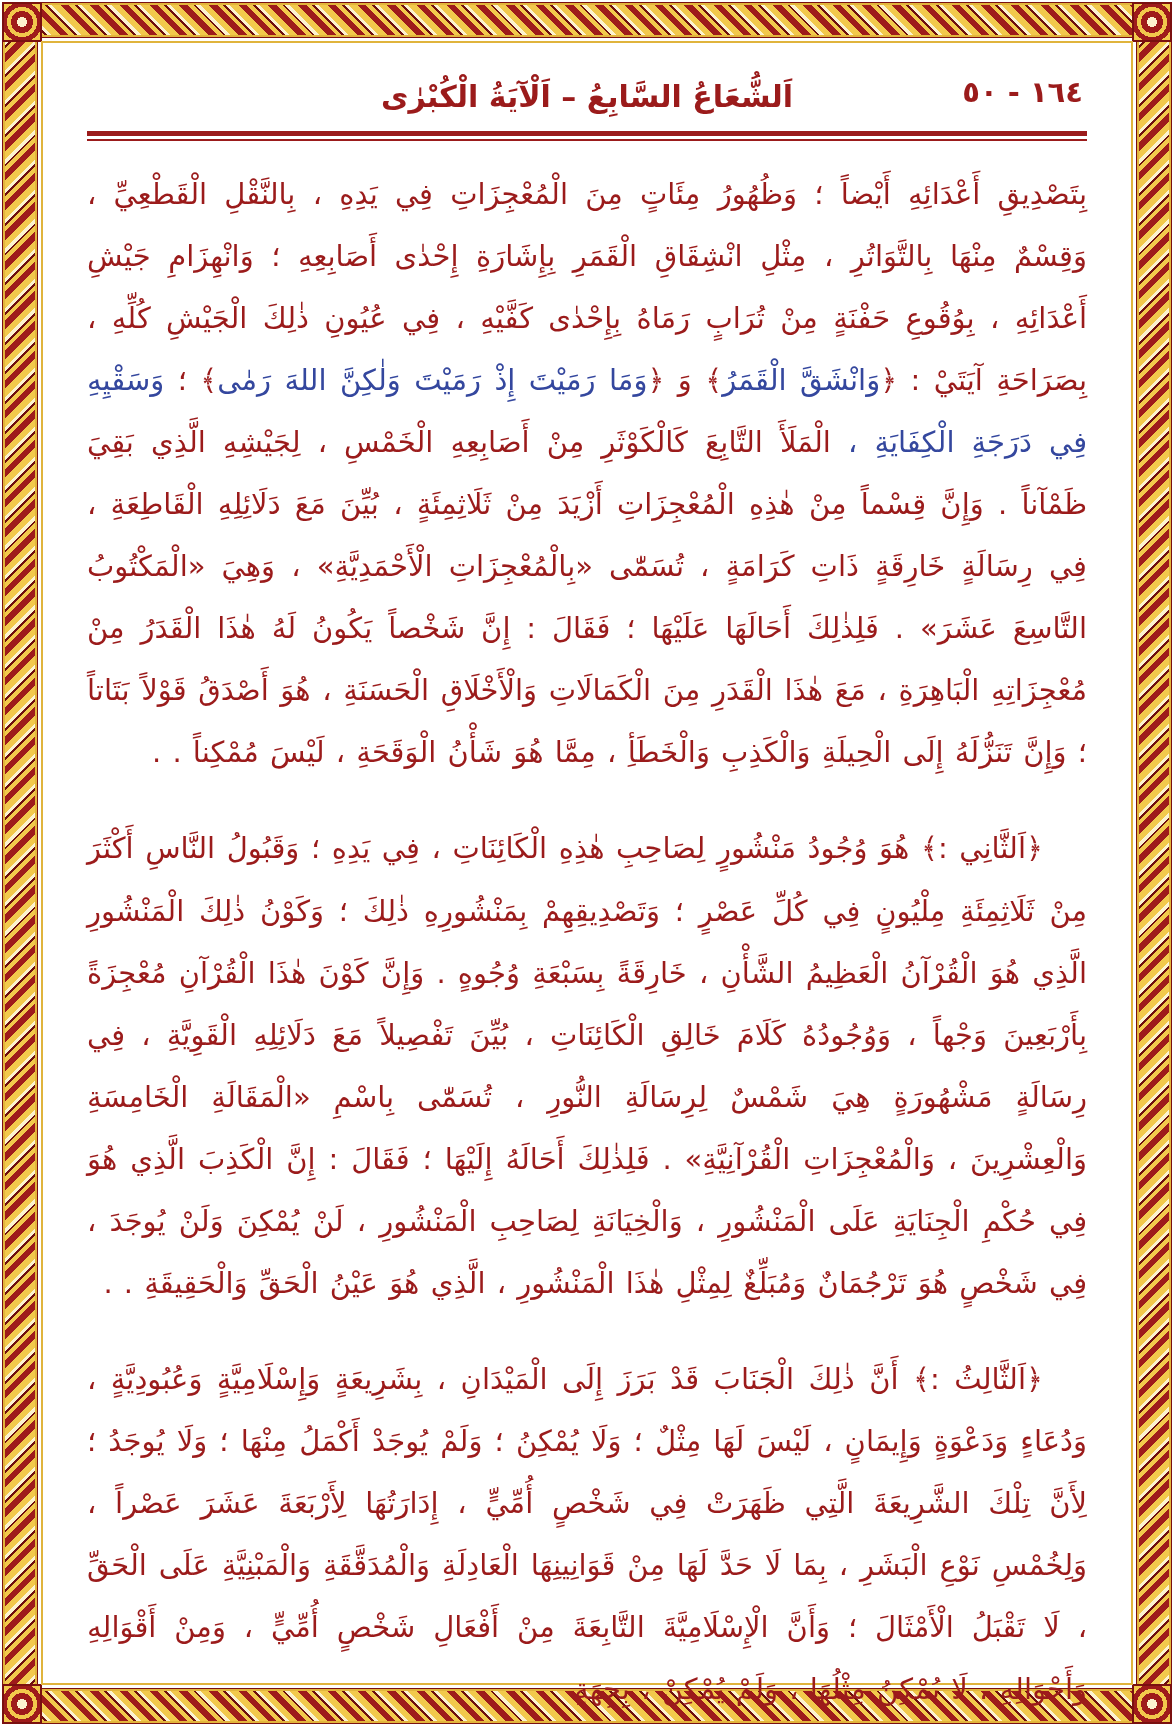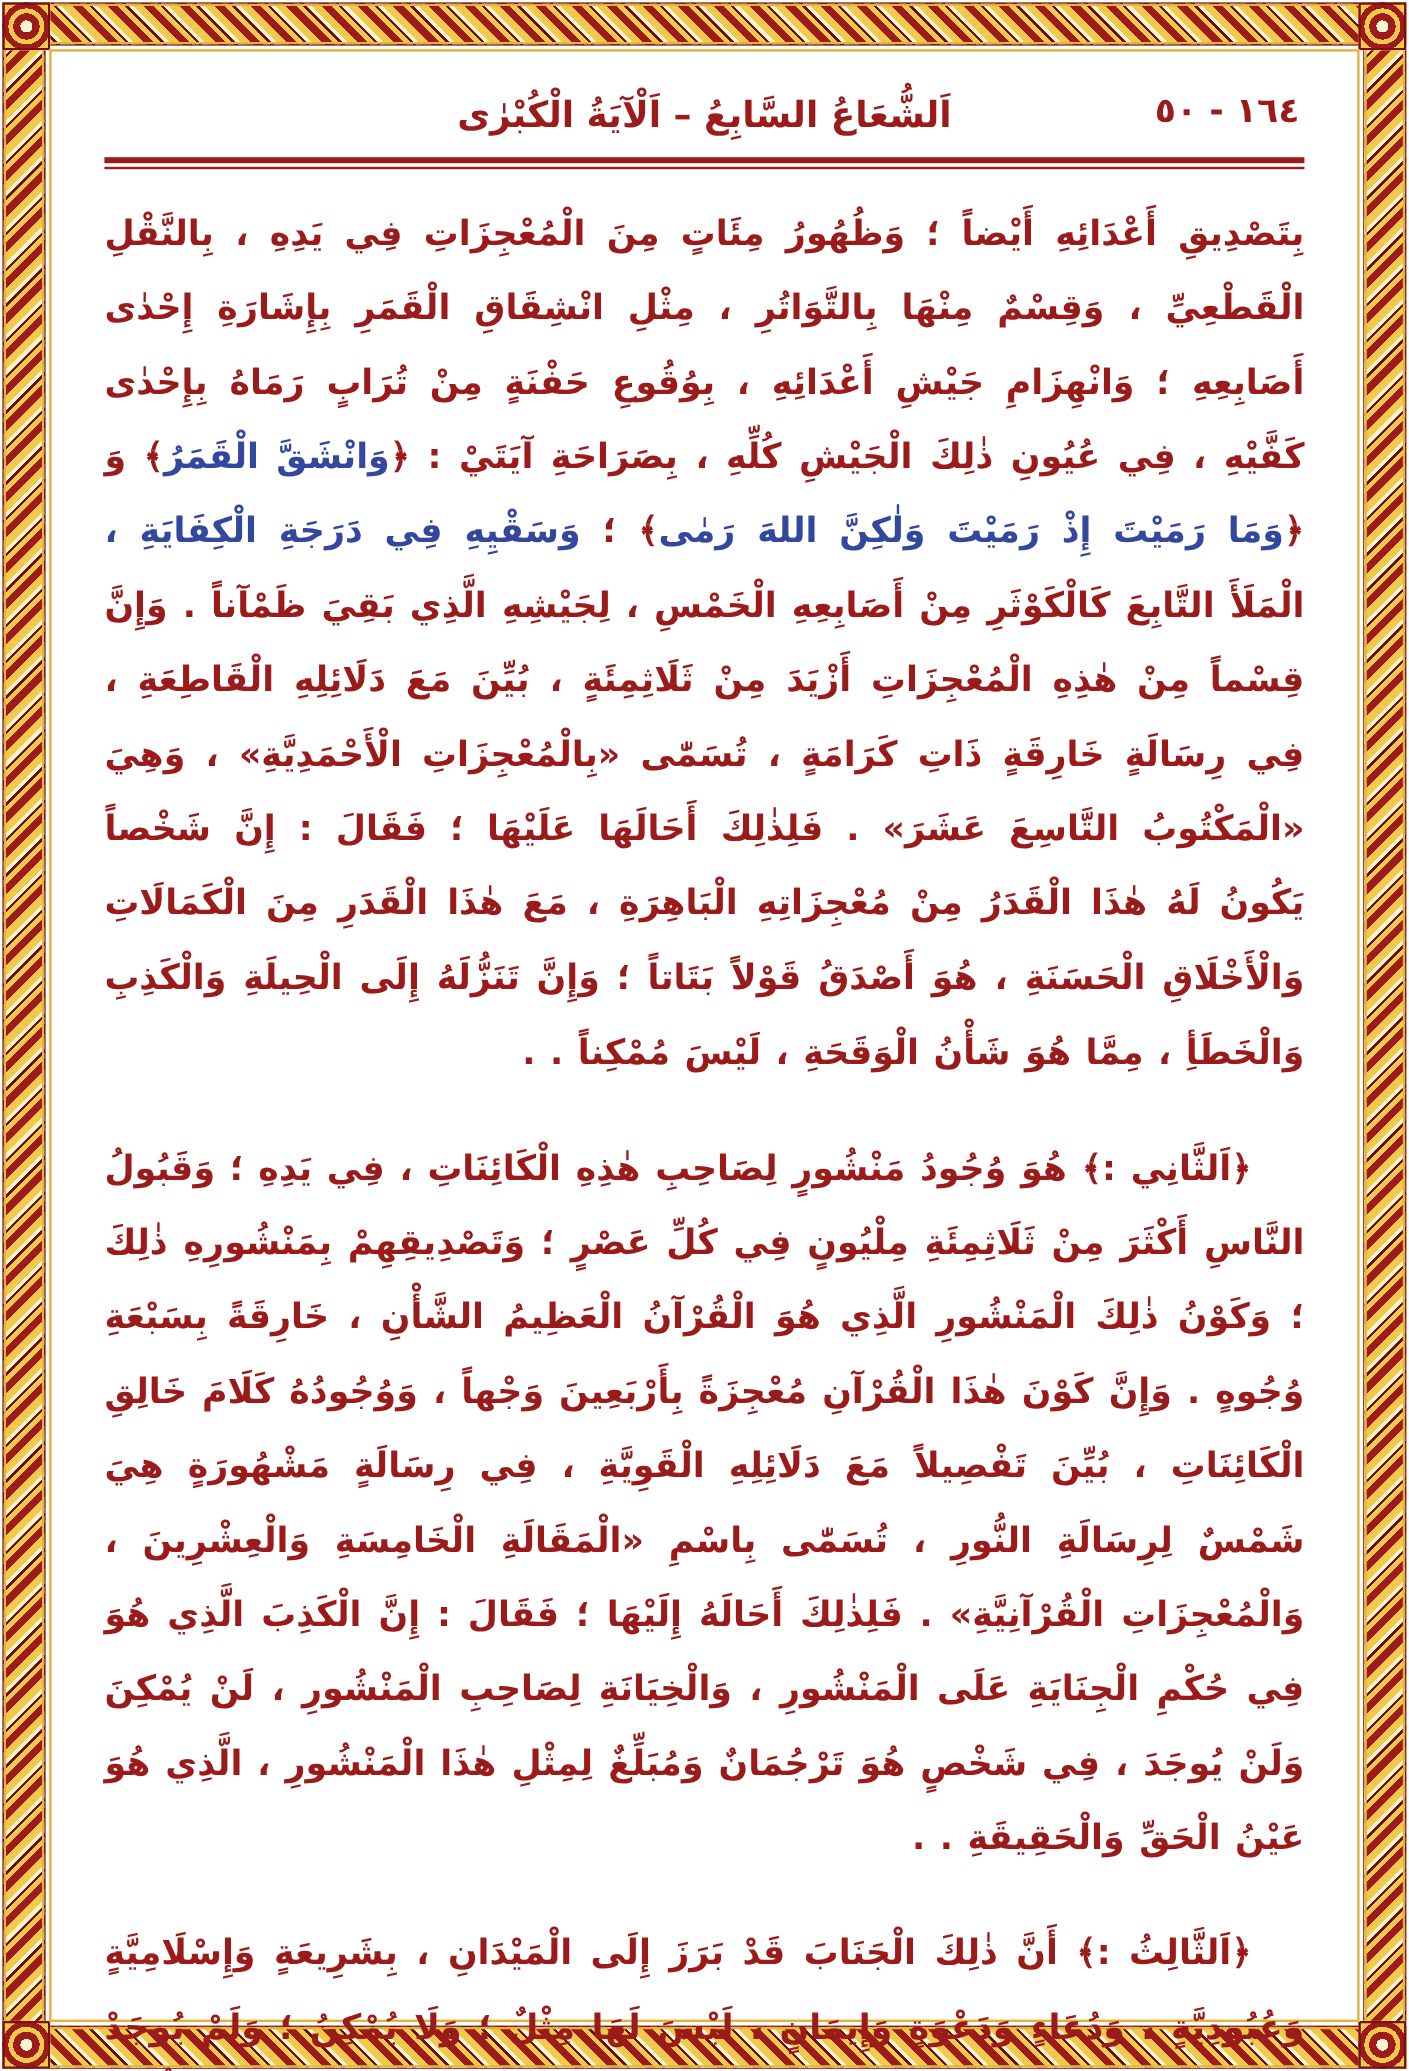--- a/index.html
+++ b/index.html
@@ -84,21 +84,21 @@
     line-height:56px;
   }
   .rule{background:var(--text-red);border:0;}
   .rule-thick{height:5px;margin:6px 0 3px 0;}
   .rule-thin{height:2px;margin:0 0 0 0;}
 
   .text-body{margin-top:22px;}
   .para{
     margin:0 0 34px 0;
     color:var(--text-red);
-    font-size:29px;font-weight:bold;
+    font-size:29px;font-weight:normal;
     line-height:2.14;
     text-align:justify;
     text-justify:inter-word;
     word-spacing:2px;
   }
   .para.indent{text-indent:44px;}
   .para:last-child{margin-bottom:0;}
   .red{color:var(--text-red);}
   .blue{color:var(--verse-blue);}
 </style>

